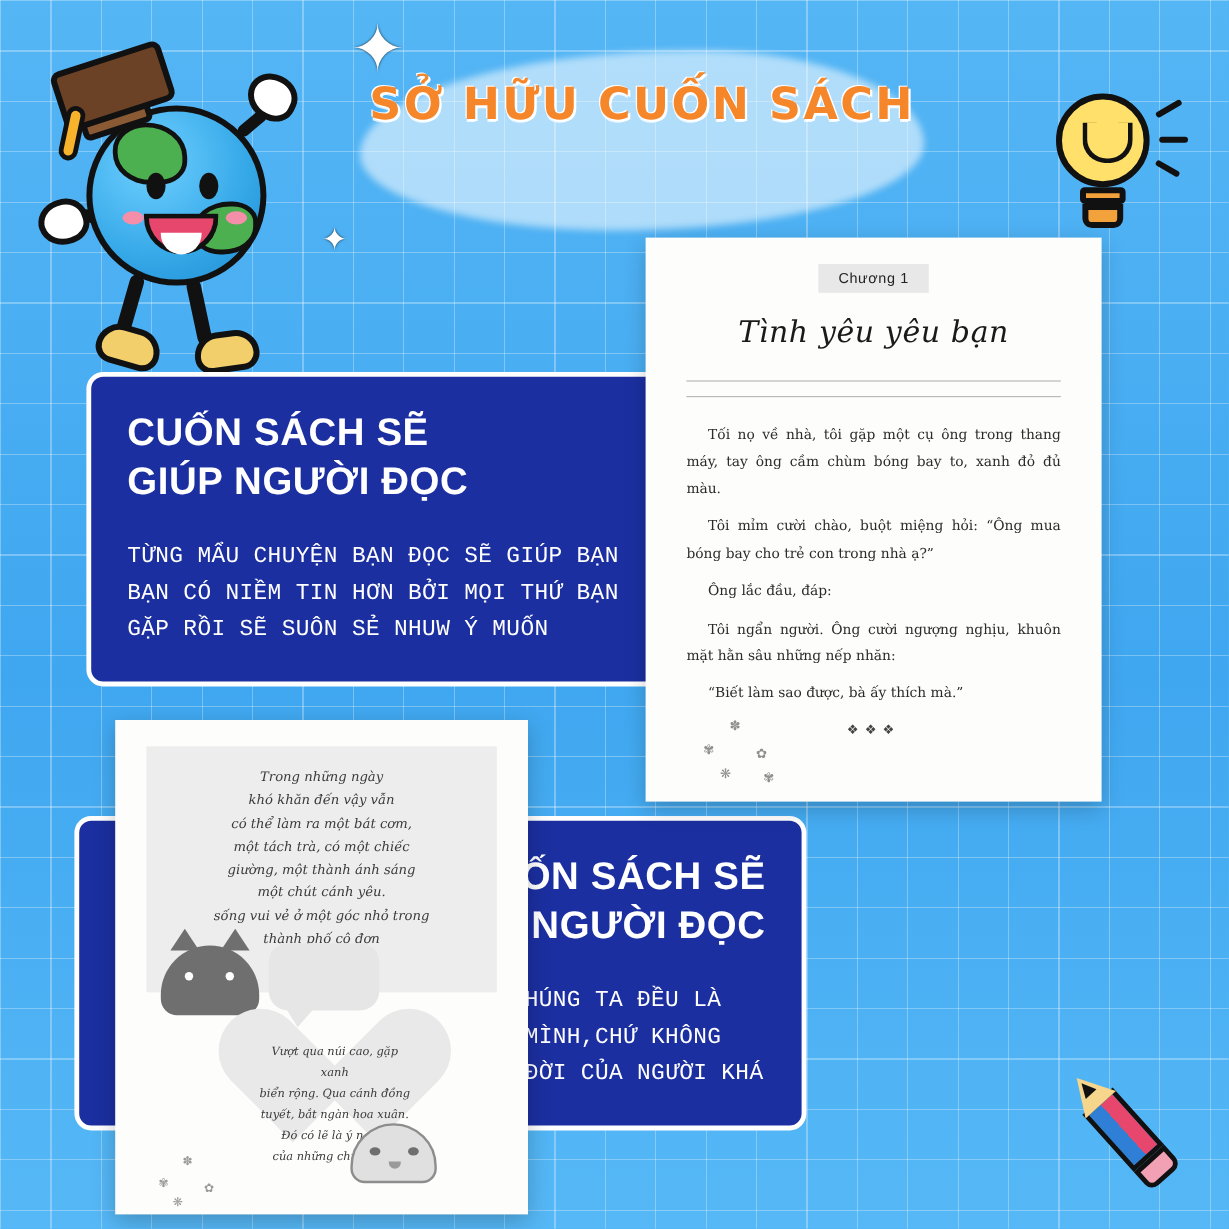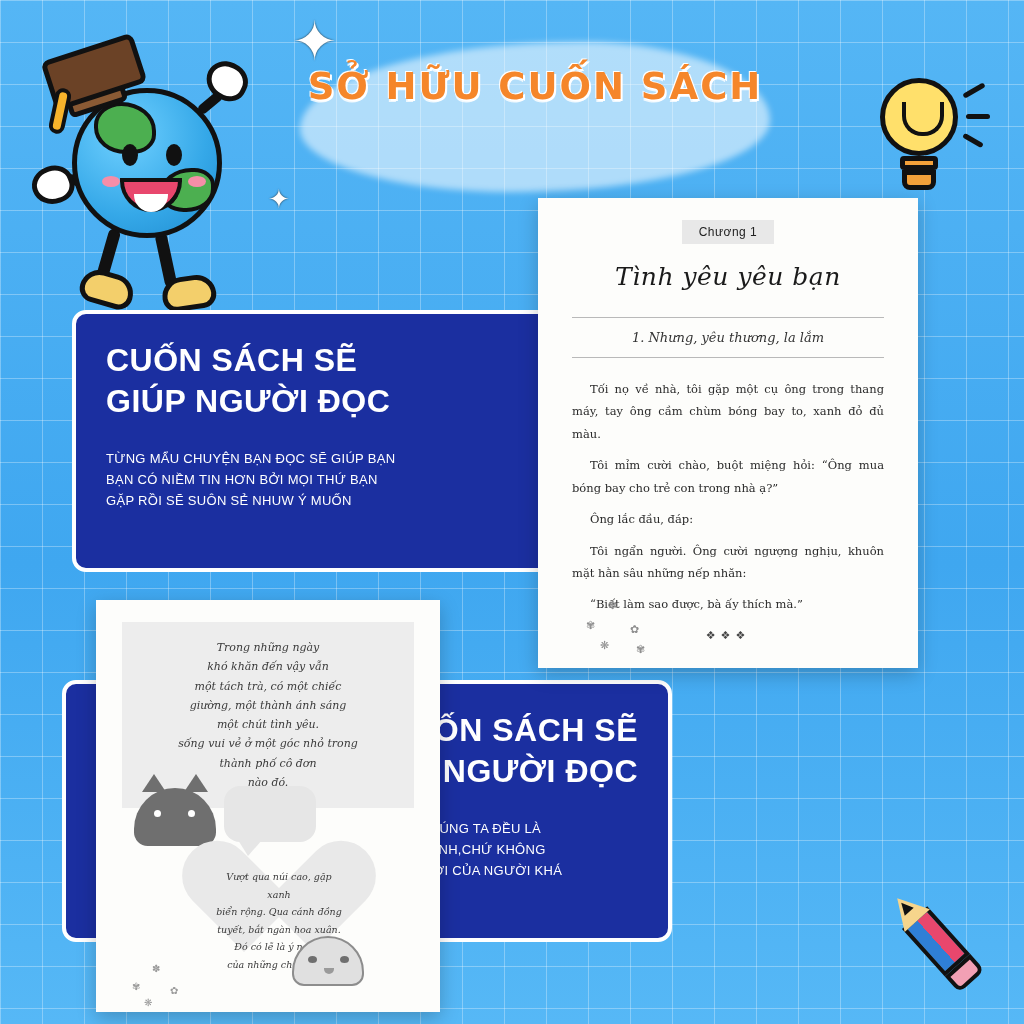--- a/index.html
+++ b/index.html
@@ -196,24 +196,25 @@
   }
   .panel-heading {
     font-size: 32px;
     font-weight: bold;
     line-height: 1.28;
     letter-spacing: 0.5px;
     margin: 0 0 26px 0;
   }
   .panel-heading .line { display: block; }
   .panel-body {
-    font-size: 13px;
+    font-size: 19px;
     line-height: 1.62;
     letter-spacing: 0.3px;
     margin: 0;
+    font-family: Liberation Mono, monospace;
   }
   .panel-body .line { display: block; }
   .panel-2 .panel-heading { text-align: right; }
   .panel-2 .panel-body { text-align: center; }
 
   
   .book-page {
     position: absolute;
     background: #fdfdfb;
     box-shadow: 0 6px 18px rgba(0,0,0,0.22);
@@ -427,23 +428,24 @@
         <span class="line">CHỦ NHÂN CỦA CHÍNH MÌNH,CHỨ KHÔNG</span>
         <span class="line">PHẢI ĐI SAO CHÉP CUỘC ĐỜI CỦA NGƯỜI KHÁ</span>
       </div>
     </div>
   </div>
 
   <div class="book-page page-left">
     <div class="quote-box">
       <span class="line">Trong những ngày</span>
       <span class="line">khó khăn đến vậy vẫn</span>
+      <span class="line">có thể làm ra một bát cơm,</span>
       <span class="line">một tách trà, có một chiếc</span>
       <span class="line">giường, một thành ánh sáng</span>
-      <span class="line">một chút tình yêu.</span>
+      <span class="line">một chút cánh yêu.</span>
       <span class="line">sống vui vẻ ở một góc nhỏ trong</span>
       <span class="line">thành phố cô đơn</span>
       <span class="line">nào đó.</span>
     </div>
     <div class="cat-a">
       <div class="cat-a-eye" style="left:20px"></div>
       <div class="cat-a-eye" style="left:54px"></div>
     </div>
     <div class="speech"></div>
     <div class="heart"></div>
@@ -464,21 +466,20 @@
       <span style="left:30px;top:16px">✽</span>
       <span style="left:48px;top:38px">✿</span>
       <span style="left:22px;top:50px">❋</span>
     </div>
   </div>
 
   <div class="book-page page-right">
     <div class="chapter-tag">Chương 1</div>
     <div class="chapter-title">Tình yêu yêu bạn</div>
     <div class="rule"></div>
-    <div class="section-title">1. Nhưng, yêu thương, la lắm</div>
     <div class="rule2"></div>
     <div class="page-body">
       <p>Tối nọ về nhà, tôi gặp một cụ ông trong thang máy, tay ông cầm chùm bóng bay to, xanh đỏ đủ màu.</p>
       <p>Tôi mỉm cười chào, buột miệng hỏi: “Ông mua bóng bay cho trẻ con trong nhà ạ?”</p>
       <p>Ông lắc đầu, đáp:</p>
       <p>Tôi ngẩn người. Ông cười ngượng nghịu, khuôn mặt hằn sâu những nếp nhăn:</p>
       <p>“Biết làm sao được, bà ấy thích mà.”</p>
       <div class="dots">❖❖❖</div>
     </div>
     <div class="sprig">

